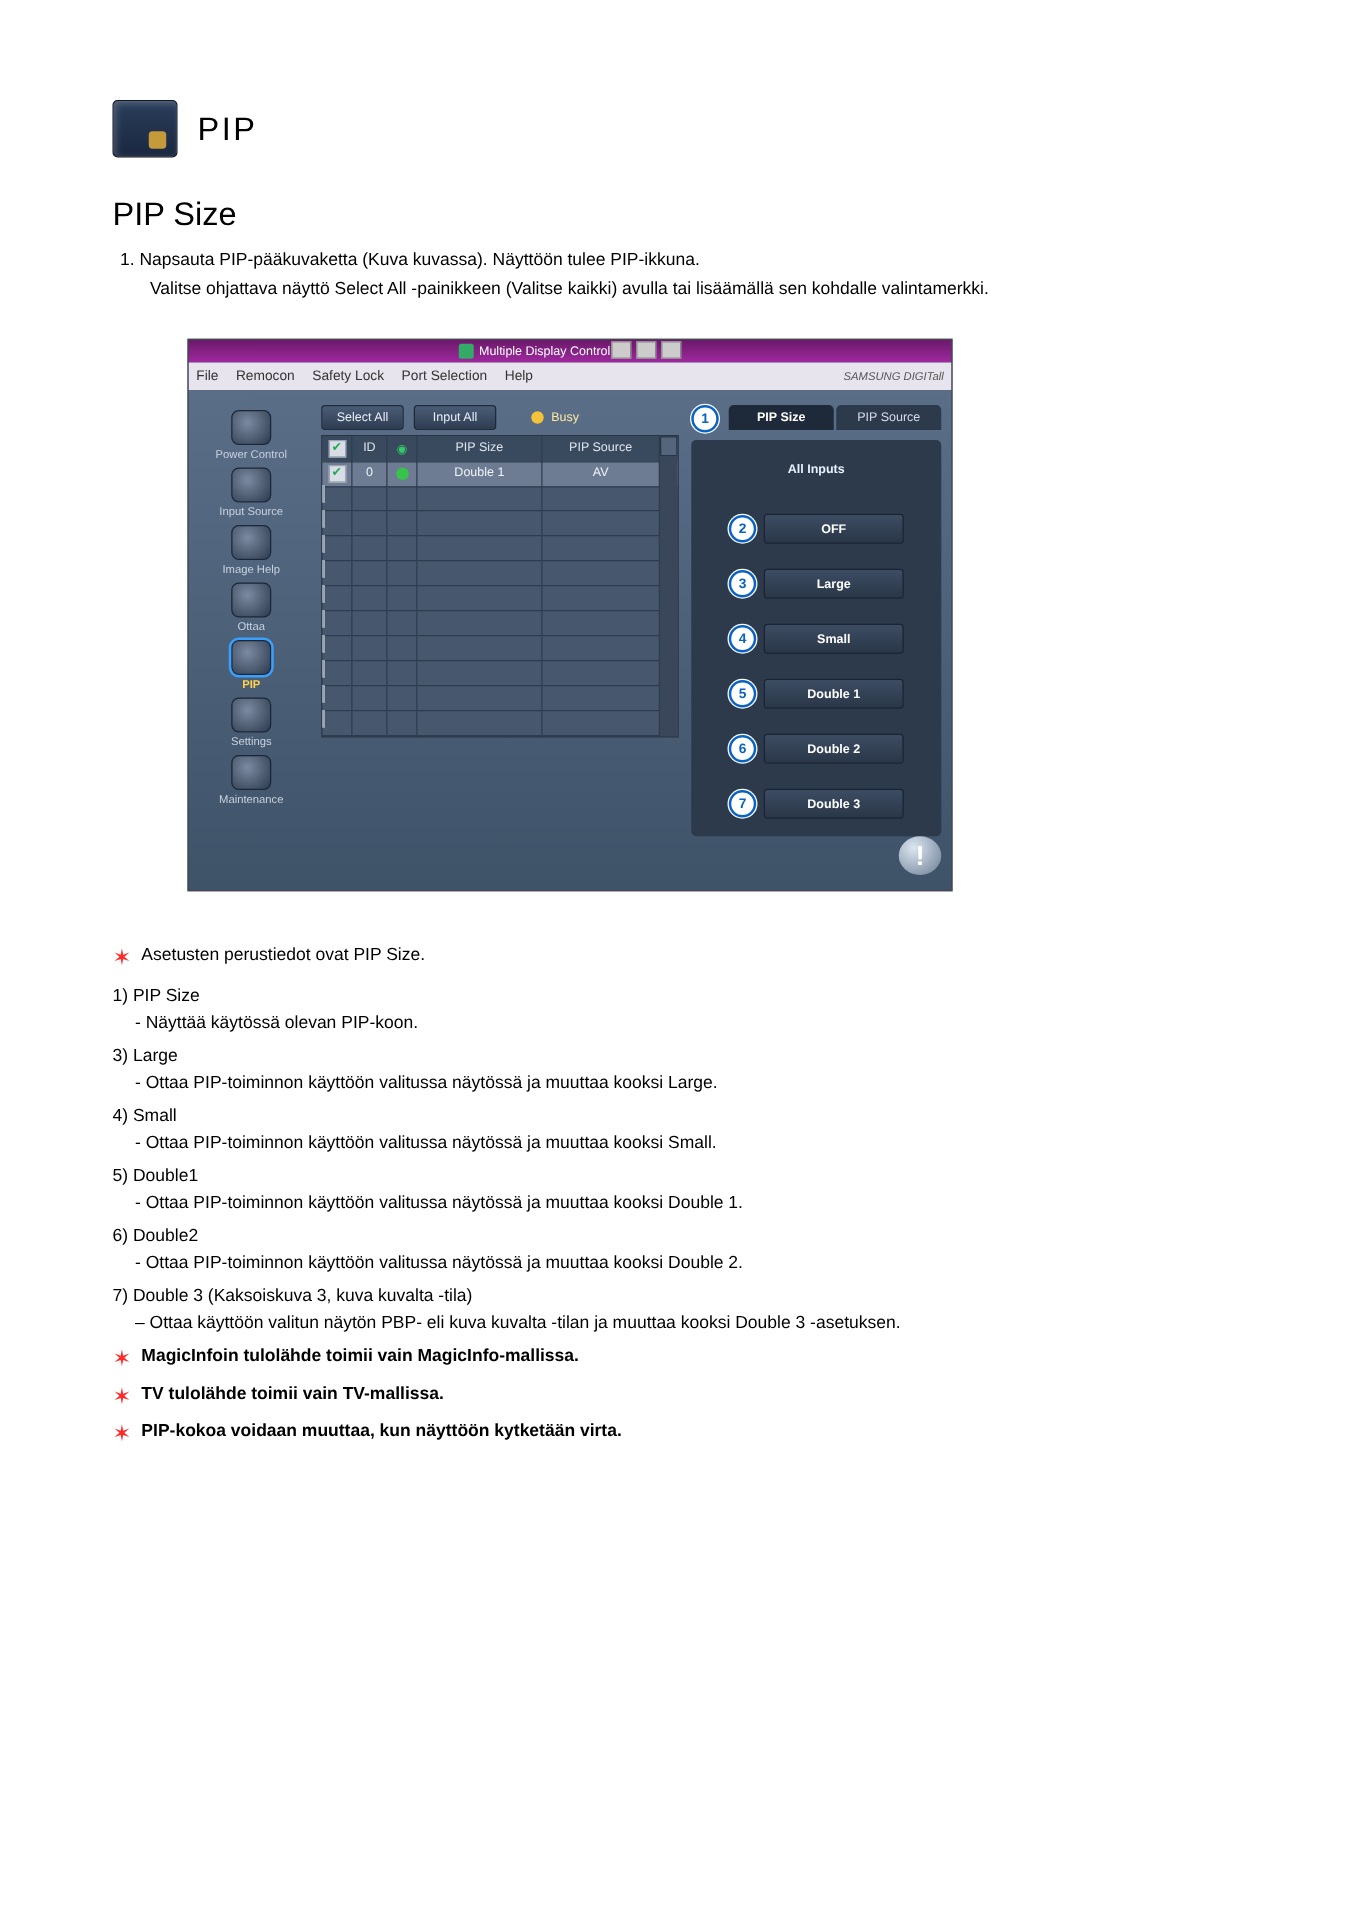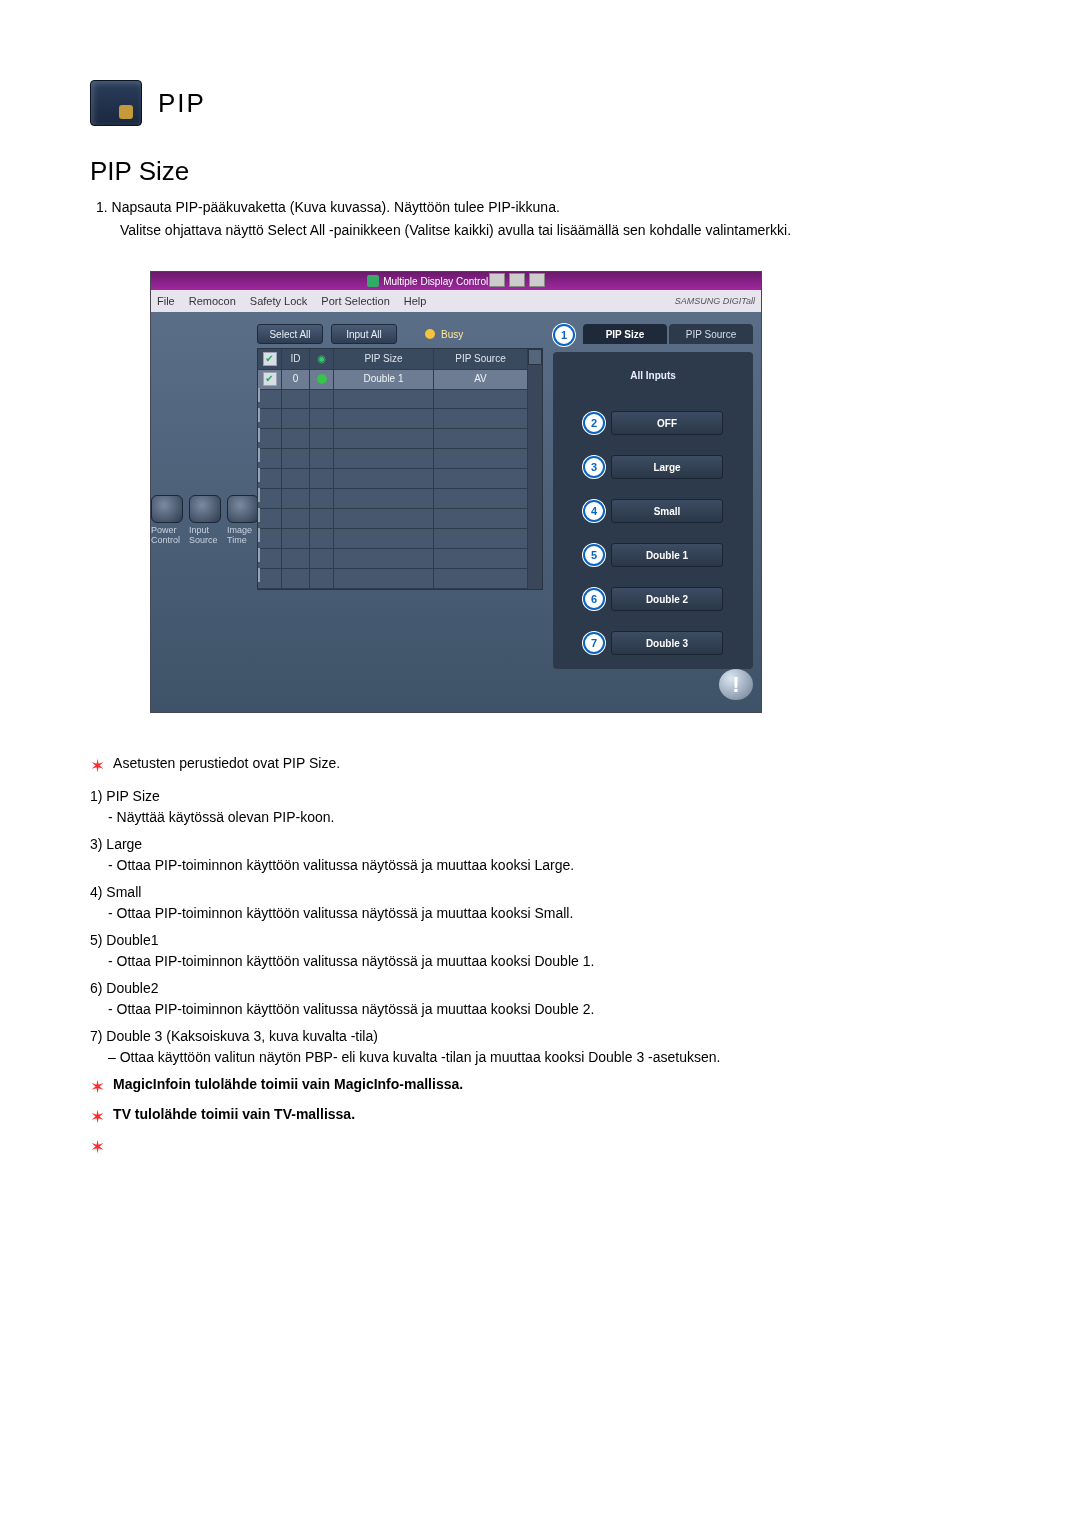--- a/index.html
+++ b/index.html
@@ -73,21 +73,21 @@
   .ss-menubar-left{display:flex;gap:14px;}
   .ss-brand{font-size:9px;color:#555;font-style:italic;}
   .ss-body {
     display:flex;
     background: linear-gradient(#5a6e88,#3e5268);
     height: 400px;
   }
   .ss-left {
     width: 100px;
     display:flex;
-    flex-direction:row;
+    flex-direction:column;
     align-items:center;
     gap:6px;
     padding-top:16px;
     font-size:9px;
     color:#c8d2e0;
   }
   .ss-left .nav {
     display:flex;flex-direction:column;align-items:center;gap:2px;
   }
   .nav-icon{
@@ -234,21 +234,21 @@
         <div class="nav">
             <div class="nav-icon"></div>
             <div class="nav-label">Power Control</div>
           </div>
         <div class="nav">
             <div class="nav-icon"></div>
             <div class="nav-label">Input Source</div>
           </div>
         <div class="nav">
             <div class="nav-icon"></div>
-            <div class="nav-label">Image Time</div>
+            <div class="nav-label">Image Help</div>
           </div>
         <div class="nav">
             <div class="nav-icon"></div>
             <div class="nav-label">Ottaa</div>
           </div>
         <div class="nav sel">
             <div class="nav-icon"></div>
             <div class="nav-label">PIP</div>
           </div>
         <div class="nav">
@@ -425,15 +425,16 @@
     <div class="row">
         <span class="star">✶</span>
         <span class="bold">MagicInfoin tulolähde toimii vain MagicInfo-mallissa.</span>
       </div>
     <div class="row">
         <span class="star">✶</span>
         <span class="bold">TV tulolähde toimii vain TV-mallissa.</span>
       </div>
     <div class="row">
         <span class="star">✶</span>
+        <span class="bold">PIP-kokoa voidaan muuttaa, kun näyttöön kytketään virta.</span>
       </div>
   </div>
 </div>
 
 </body></html>

